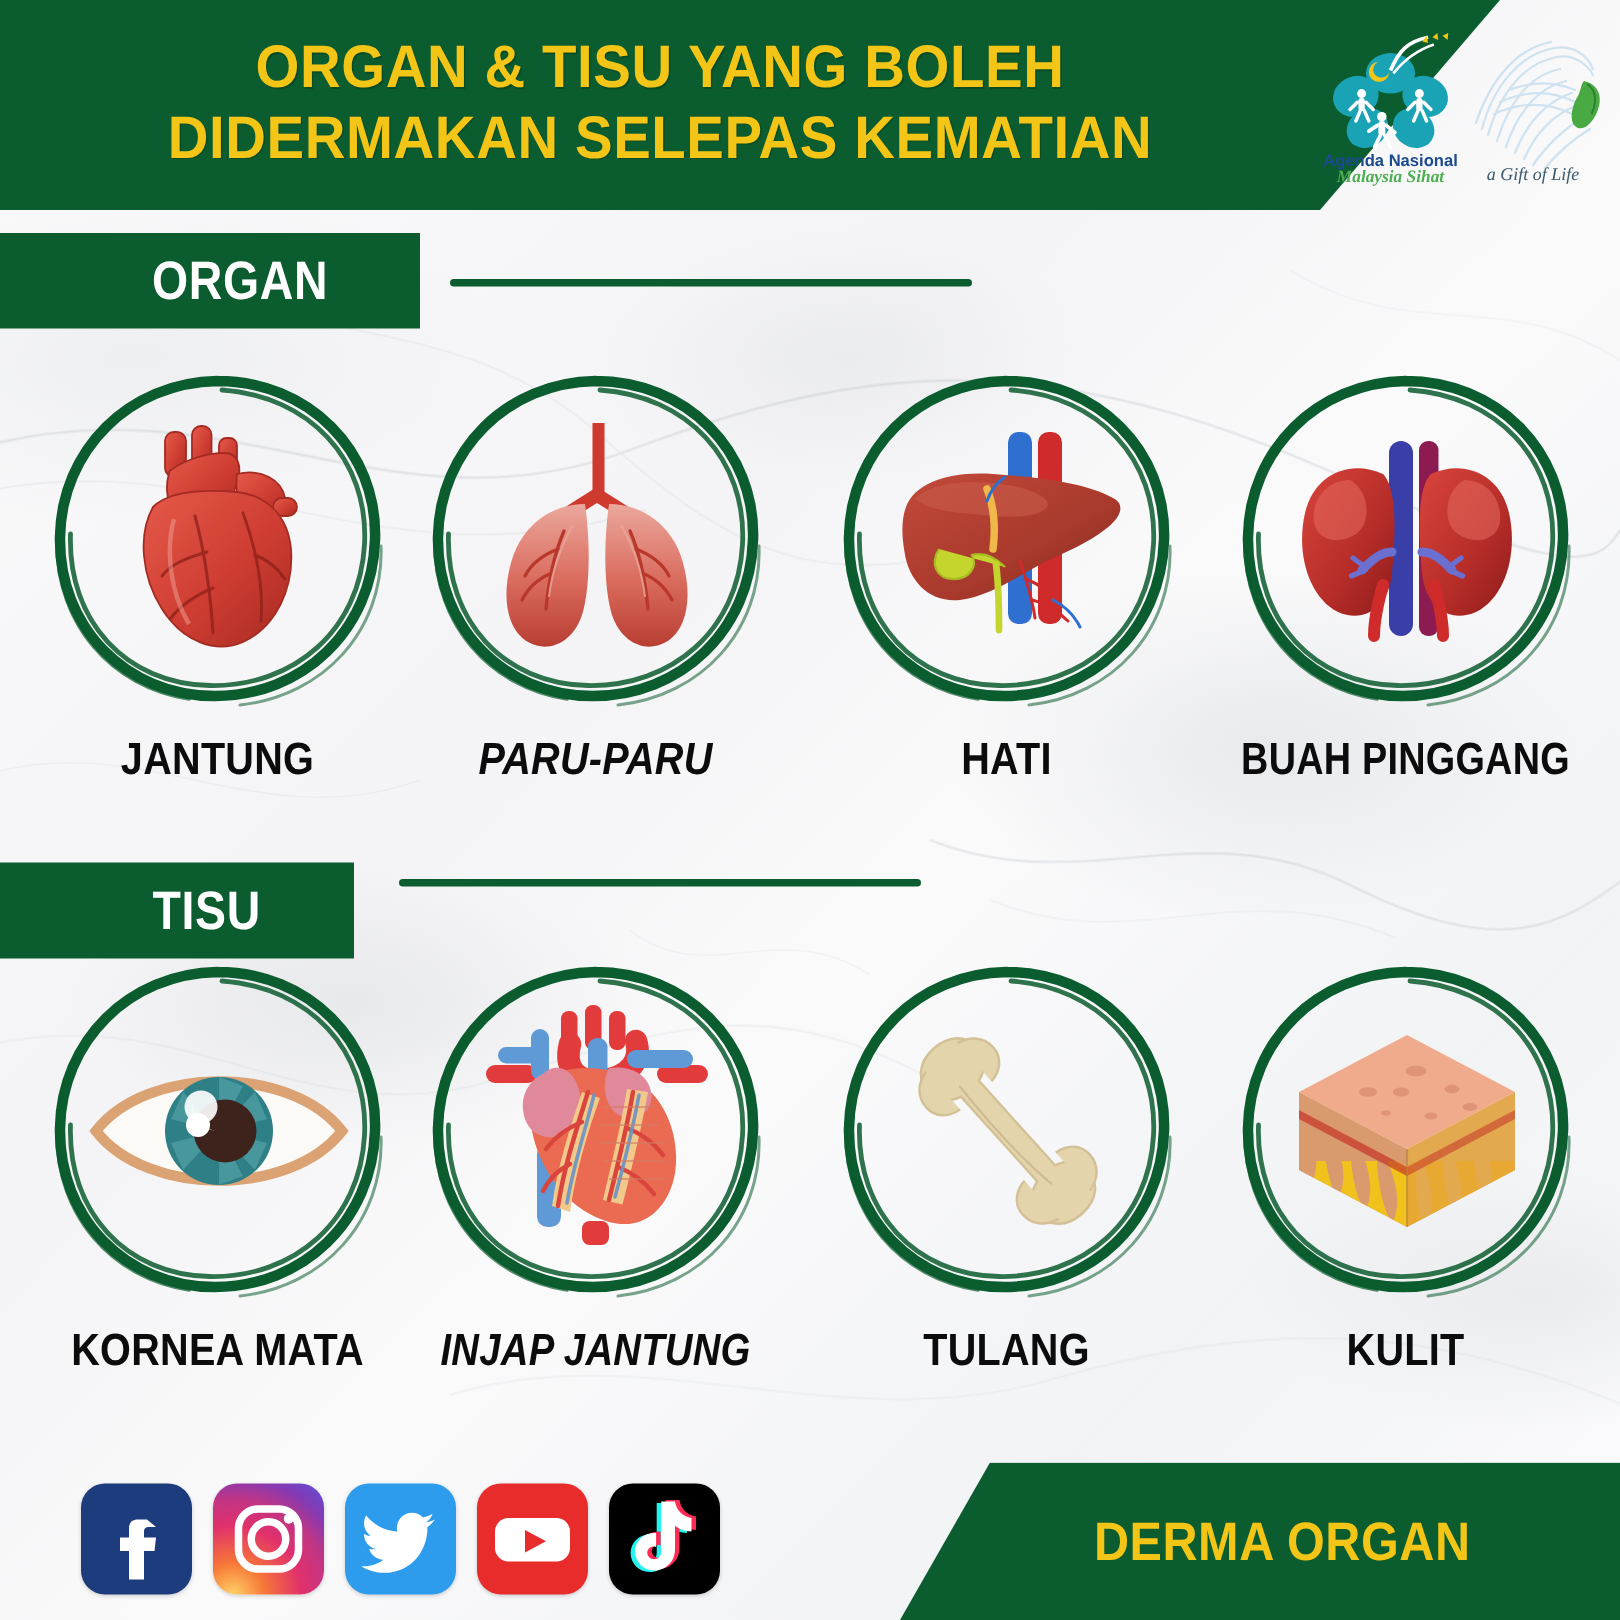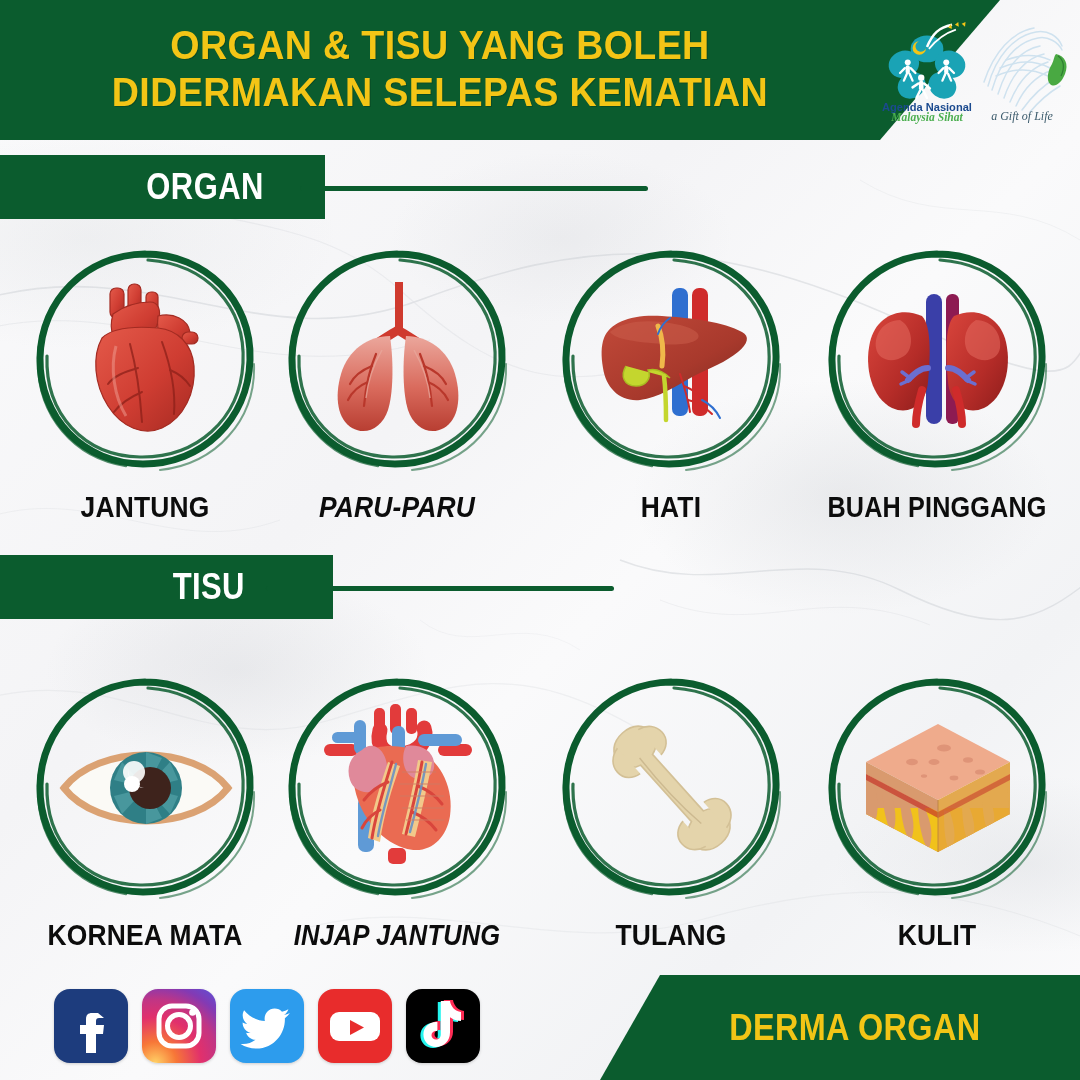--- a/index.html
+++ b/index.html
@@ -42,40 +42,40 @@
   .header-title .l2{display:block;}
 
   .logos{position:absolute;right:6px;top:14px;width:200px;height:116px;}
   .logo-ans{position:absolute;left:4px;top:6px;width:98px;height:104px;}
   .logo-dove{position:absolute;left:96px;top:2px;width:104px;height:112px;}
 
   
   .sec{position:absolute;left:0;height:64px;}
   .sec-box{
     position:absolute;left:0;top:0;width:280px;height:64px;
-    background:#0b5c2e;display:flex;align-items:center;justify-content:center;padding-left:45px;
+    background:#0b5c2e;display:flex;align-items:center;justify-content:center;
   }
   .sec-box span{
     color:#ffffff;font-size:36px;font-weight:800;letter-spacing:.5px;
     transform:scaleX(.86);transform-origin:center;
     padding-left:46px;
   }
   .sec-line{
     position:absolute;top:31px;height:5px;background:#0b5c2e;border-radius:3px;
   }
   #sec-organ{top:155px;}
   #sec-organ .sec-line{left:300px;width:348px;}
   #sec-tisu{top:555px;}
-  #sec-tisu .sec-box{width:288px;}
+  #sec-tisu .sec-box{width:236px;margin-top:20px;}
   #sec-tisu .sec-line{left:266px;width:348px;}
 
   
   .row{position:absolute;left:0;width:1080px;height:300px;}
   #row-organ{top:244px;}
-  #row-tisu{top:672px;}
+  #row-tisu{top:638px;}
   .cell{position:absolute;top:0;width:250px;height:300px;}
   .cell .ring{position:absolute;left:10px;top:0;width:230px;height:230px;}
   .cell .art{position:absolute;left:38px;top:28px;width:176px;height:176px;}
   .cell .cap{
     position:absolute;left:-18px;top:246px;width:286px;
     text-align:center;color:#0c0c0c;
     font-size:30px;font-weight:800;letter-spacing:.2px;
     transform:scaleX(.88);transform-origin:center top;
     white-space:nowrap;
   }

